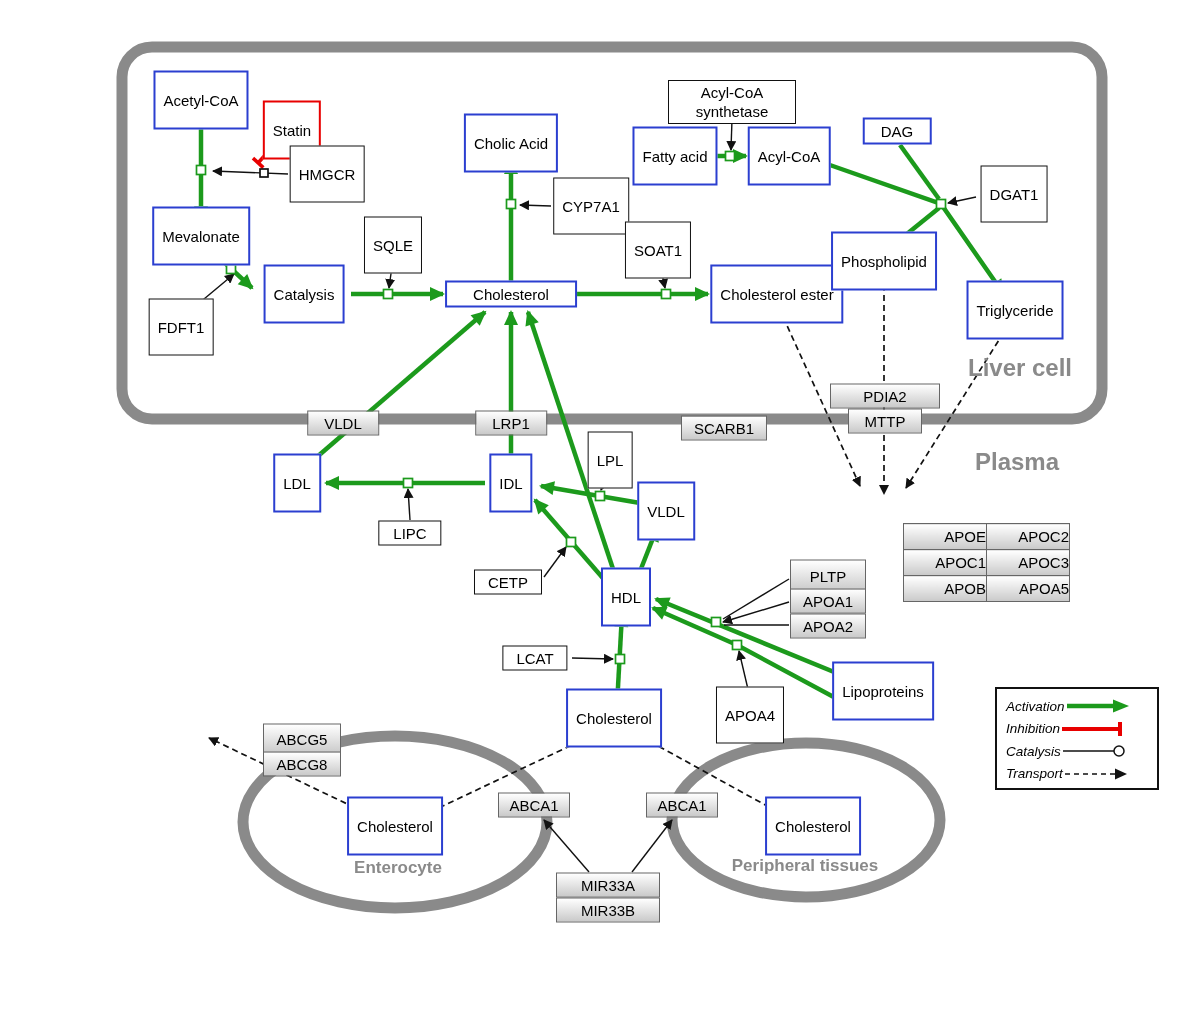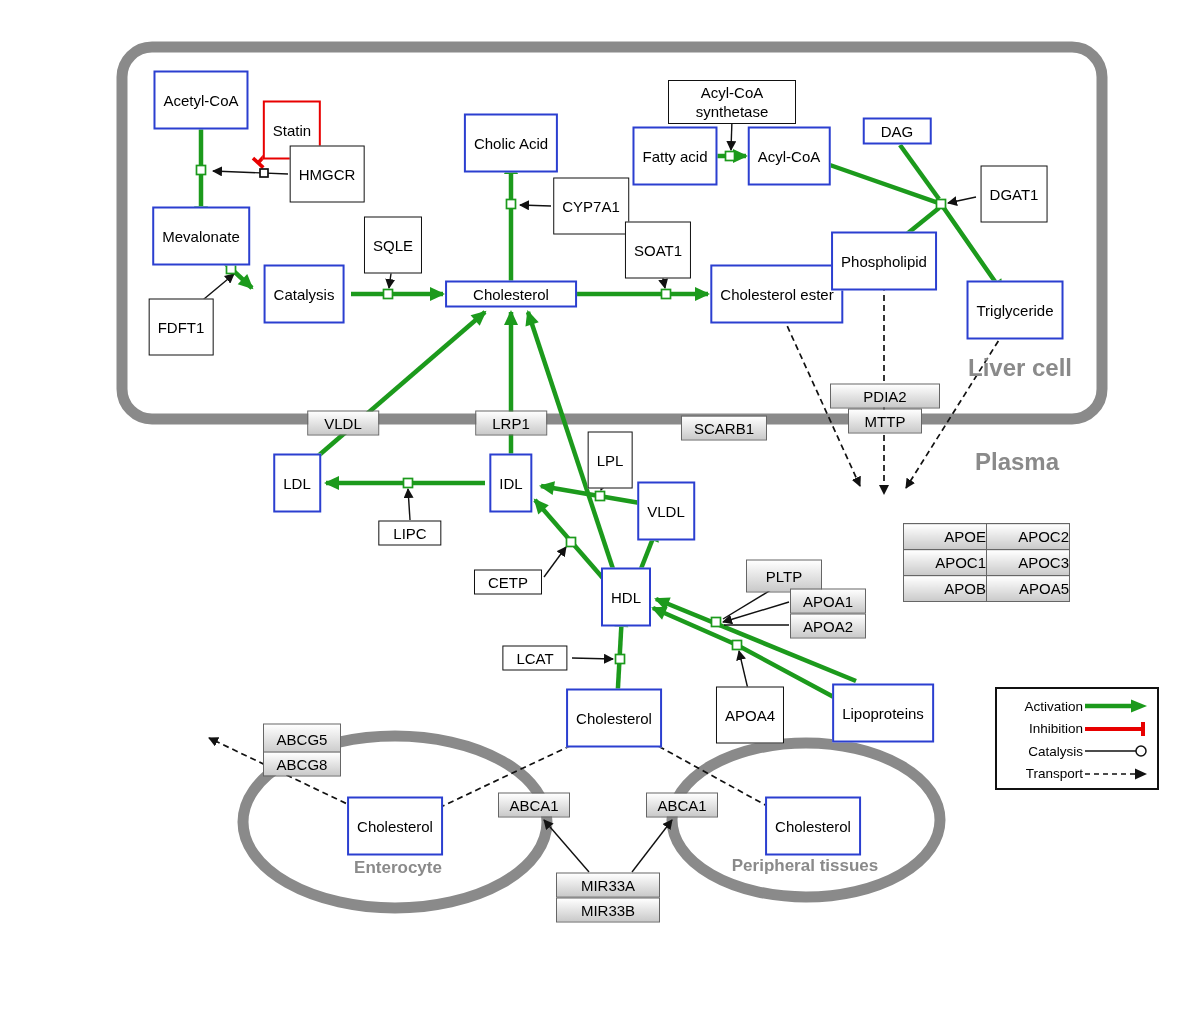--- a/index.html
+++ b/index.html
@@ -19,21 +19,21 @@
   .twoline{white-space:normal;width:118px;padding:2px 4px;text-align:center;}
   .comp-label{position:absolute;transform:translate(-50%,-50%);color:#8a8a8a;
               font-weight:bold;font-size:24px;white-space:nowrap;background:transparent;}
   .comp-label.small{font-size:17px;}
   #apo-table{position:absolute;left:903px;top:523px;border-collapse:collapse;}
   #apo-table td{border:1.2px solid #666;width:82px;height:25px;text-align:right;
                 font-size:15px;padding:0;background:linear-gradient(180deg,#ffffff 0%,#c9c9c9 100%);}
   #legend{position:absolute;left:995px;top:687px;width:164px;height:103px;
           border:2.6px solid #111;background:#fff;box-sizing:border-box;
           padding:7px 8px 4px 9px;display:flex;flex-direction:column;justify-content:space-between;}
-  .legend-row{display:flex;align-items:center;justify-content:flex-end;height:20px;}
+  .legend-row{display:flex;align-items:center;justify-content:flex-start;height:20px;font-style:italic;}
   .legend-row span{font-size:13.5px;}
 </style>
 </head>
 <body>
 
 <div id="canvas">
 
 <svg id="edges" width="1200" height="1013" viewBox="0 0 1200 1013">
   <defs>
     <marker id="ag" markerUnits="userSpaceOnUse" markerWidth="18" markerHeight="16" refX="14" refY="8" orient="auto">
@@ -151,25 +151,25 @@
 <div class="node grayfill" style="left:724px;top:428px;padding:2px 12px">SCARB1</div>
 
 <div class="node metab" style="left:297px;top:483px">LDL</div>
 <div class="node metab" style="left:511px;top:483px">IDL</div>
 <div class="node enzyme" style="left:410px;top:533px;padding:2px 14px">LIPC</div>
 <div class="node enzyme" style="left:610px;top:460px">LPL</div>
 <div class="node metab" style="left:666px;top:511px">VLDL</div>
 <div class="node enzyme" style="left:508px;top:582px;padding:2px 13px">CETP</div>
 <div class="node metab" style="left:626px;top:597px">HDL</div>
 <div class="node enzyme" style="left:535px;top:658px;padding:2px 13px">LCAT</div>
-<div class="node grayfill" style="left:784px;top:576px;width:62px;padding:6px 6px">PLTP</div>
+<div class="node grayfill" style="left:828px;top:576px;width:62px;padding:6px 6px">PLTP</div>
 <div class="node grayfill" style="left:828px;top:601px;width:62px;padding:2px 6px">APOA1</div>
 <div class="node grayfill" style="left:828px;top:626px;width:62px;padding:2px 6px">APOA2</div>
 <div class="node enzyme" style="left:750px;top:715px">APOA4</div>
-<div class="node metab" style="left:883px;top:713px">Lipoproteins</div>
+<div class="node metab" style="left:883px;top:691px">Lipoproteins</div>
 <div class="node metab" style="left:614px;top:718px">Cholesterol</div>
 
 <table id="apo-table">
   <tbody>
         <tr>
     <td>APOE</td>
     <td>APOC2</td>
   </tr>
   <tr>
     <td>APOC1</td>

